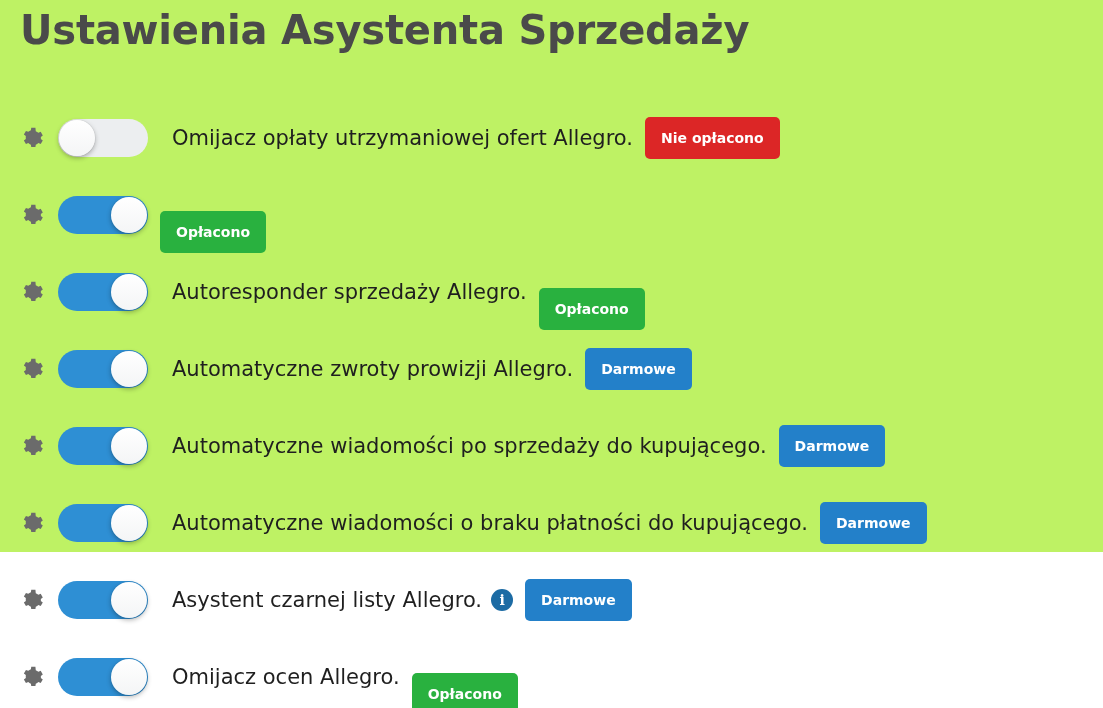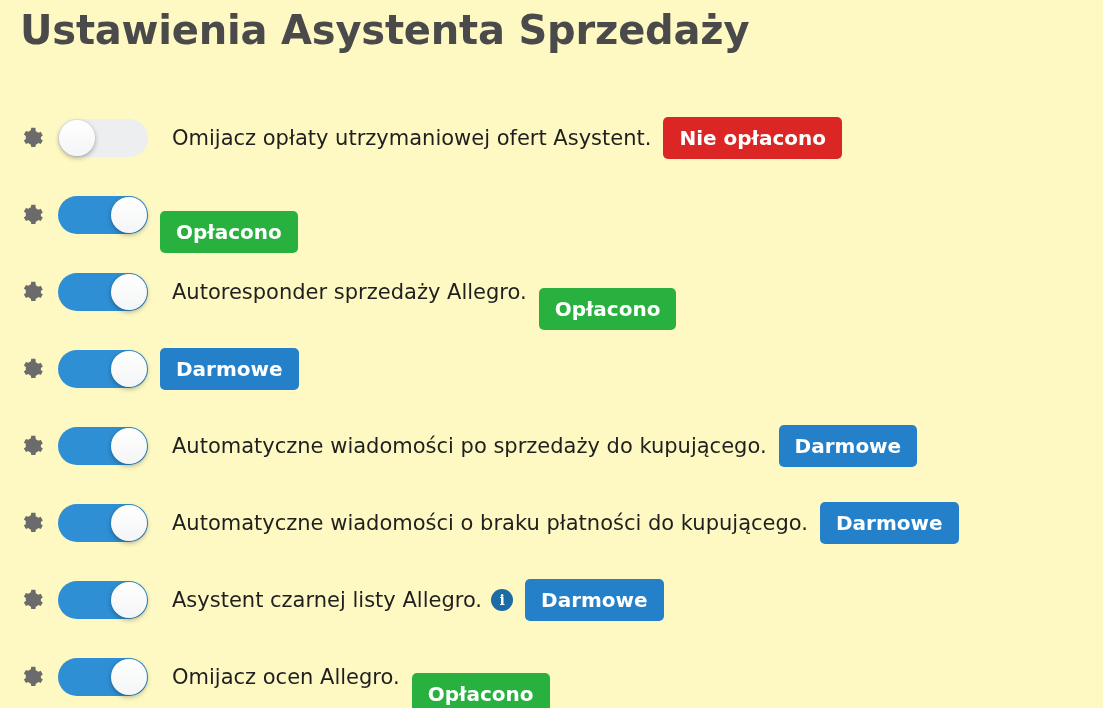--- a/index.html
+++ b/index.html
@@ -12,22 +12,22 @@
     width: 1103px;
     height: 708px;
     overflow: hidden;
     font-family: "DejaVu Sans", "Liberation Sans", sans-serif;
     -webkit-font-smoothing: antialiased;
   }
 
   .page {
     position: relative;
     width: 1103px;
-    height: 708px;
-    background: #fef9c3;
+    height: 552px;
+    background: #bef264;
   }
 
   .page-title {
     margin: 0;
     padding: 6px 0 0 20px;
     font-size: 40px;
     line-height: 48px;
     font-weight: 700;
     color: #4a4a4a;
     letter-spacing: -0.2px;
@@ -115,21 +115,21 @@
 
   .badges {
     display: flex;
     align-items: center;
     margin-left: 12px;
   }
   .badge {
     display: inline-block;
     padding: 10px 16px;
     border-radius: 5px;
-    font-size: 20px;
+    font-size: 14px;
     line-height: 22px;
     font-weight: 700;
     color: #ffffff;
     white-space: nowrap;
     cursor: pointer;
     margin-right: 11px;
     font-family: "DejaVu Sans", "Liberation Sans", sans-serif;
   }
   .badge:last-child { margin-right: 0; }
   .badge.red   { background: #dc2626; }
@@ -147,21 +147,21 @@
       <li class="settings-row">
         <span class="gear-icon">
           <svg viewBox="0 0 24 24" xmlns="http://www.w3.org/2000/svg" aria-hidden="true">
             <path fill="currentColor" d="M12 8.2a3.8 3.8 0 1 0 0 7.6 3.8 3.8 0 0 0 0-7.6zm0 5.6a1.8 1.8 0 1 1 0-3.6 1.8 1.8 0 0 1 0 3.6z"></path>
             <path fill="currentColor" d="M21.3 13.6c.05-.52.07-1.05.07-1.6s-.02-1.08-.07-1.6l2.06-1.5-2.2-3.8-2.42.94a9.3 9.3 0 0 0-2.77-1.6L15.6.9h-4.4l-.37 2.54a9.3 9.3 0 0 0-2.77 1.6L5.64 4.1 3.44 7.9 5.5 9.4c-.05.52-.07 1.05-.07 1.6s.02 1.08.07 1.6L3.44 14.1l2.2 3.8 2.42-.94a9.3 9.3 0 0 0 2.77 1.6l.37 2.54h4.4l.37-2.54a9.3 9.3 0 0 0 2.77-1.6l2.42.94 2.2-3.8-2.06-1.5z" transform="translate(-1.4,1) scale(0.95)"></path>
           </svg>
         </span>
         <div class="toggle">
           <span class="knob"></span>
         </div>
-        <span class="row-label">Omijacz opłaty utrzymaniowej ofert Asystent.</span>
+        <span class="row-label">Omijacz opłaty utrzymaniowej ofert Allegro.</span>
         <span class="badges">
           <span class="badge red">Nie opłacono</span>
         </span>
       </li>
       <li class="settings-row">
         <span class="gear-icon">
           <svg viewBox="0 0 24 24" xmlns="http://www.w3.org/2000/svg" aria-hidden="true">
             <path fill="currentColor" d="M12 8.2a3.8 3.8 0 1 0 0 7.6 3.8 3.8 0 0 0 0-7.6zm0 5.6a1.8 1.8 0 1 1 0-3.6 1.8 1.8 0 0 1 0 3.6z"></path>
             <path fill="currentColor" d="M21.3 13.6c.05-.52.07-1.05.07-1.6s-.02-1.08-.07-1.6l2.06-1.5-2.2-3.8-2.42.94a9.3 9.3 0 0 0-2.77-1.6L15.6.9h-4.4l-.37 2.54a9.3 9.3 0 0 0-2.77 1.6L5.64 4.1 3.44 7.9 5.5 9.4c-.05.52-.07 1.05-.07 1.6s.02 1.08.07 1.6L3.44 14.1l2.2 3.8 2.42-.94a9.3 9.3 0 0 0 2.77 1.6l.37 2.54h4.4l.37-2.54a9.3 9.3 0 0 0 2.77-1.6l2.42.94 2.2-3.8-2.06-1.5z" transform="translate(-1.4,1) scale(0.95)"></path>
           </svg>
@@ -191,20 +191,21 @@
       <li class="settings-row">
         <span class="gear-icon">
           <svg viewBox="0 0 24 24" xmlns="http://www.w3.org/2000/svg" aria-hidden="true">
             <path fill="currentColor" d="M12 8.2a3.8 3.8 0 1 0 0 7.6 3.8 3.8 0 0 0 0-7.6zm0 5.6a1.8 1.8 0 1 1 0-3.6 1.8 1.8 0 0 1 0 3.6z"></path>
             <path fill="currentColor" d="M21.3 13.6c.05-.52.07-1.05.07-1.6s-.02-1.08-.07-1.6l2.06-1.5-2.2-3.8-2.42.94a9.3 9.3 0 0 0-2.77-1.6L15.6.9h-4.4l-.37 2.54a9.3 9.3 0 0 0-2.77 1.6L5.64 4.1 3.44 7.9 5.5 9.4c-.05.52-.07 1.05-.07 1.6s.02 1.08.07 1.6L3.44 14.1l2.2 3.8 2.42-.94a9.3 9.3 0 0 0 2.77 1.6l.37 2.54h4.4l.37-2.54a9.3 9.3 0 0 0 2.77-1.6l2.42.94 2.2-3.8-2.06-1.5z" transform="translate(-1.4,1) scale(0.95)"></path>
           </svg>
         </span>
         <div class="toggle on">
           <span class="knob"></span>
         </div>
+        <span class="row-label">Automatyczne zwroty prowizji Allegro.</span>
         <span class="badges">
           <span class="badge blue">Darmowe</span>
         </span>
       </li>
       <li class="settings-row">
         <span class="gear-icon">
           <svg viewBox="0 0 24 24" xmlns="http://www.w3.org/2000/svg" aria-hidden="true">
             <path fill="currentColor" d="M12 8.2a3.8 3.8 0 1 0 0 7.6 3.8 3.8 0 0 0 0-7.6zm0 5.6a1.8 1.8 0 1 1 0-3.6 1.8 1.8 0 0 1 0 3.6z"></path>
             <path fill="currentColor" d="M21.3 13.6c.05-.52.07-1.05.07-1.6s-.02-1.08-.07-1.6l2.06-1.5-2.2-3.8-2.42.94a9.3 9.3 0 0 0-2.77-1.6L15.6.9h-4.4l-.37 2.54a9.3 9.3 0 0 0-2.77 1.6L5.64 4.1 3.44 7.9 5.5 9.4c-.05.52-.07 1.05-.07 1.6s.02 1.08.07 1.6L3.44 14.1l2.2 3.8 2.42-.94a9.3 9.3 0 0 0 2.77 1.6l.37 2.54h4.4l.37-2.54a9.3 9.3 0 0 0 2.77-1.6l2.42.94 2.2-3.8-2.06-1.5z" transform="translate(-1.4,1) scale(0.95)"></path>
           </svg>

